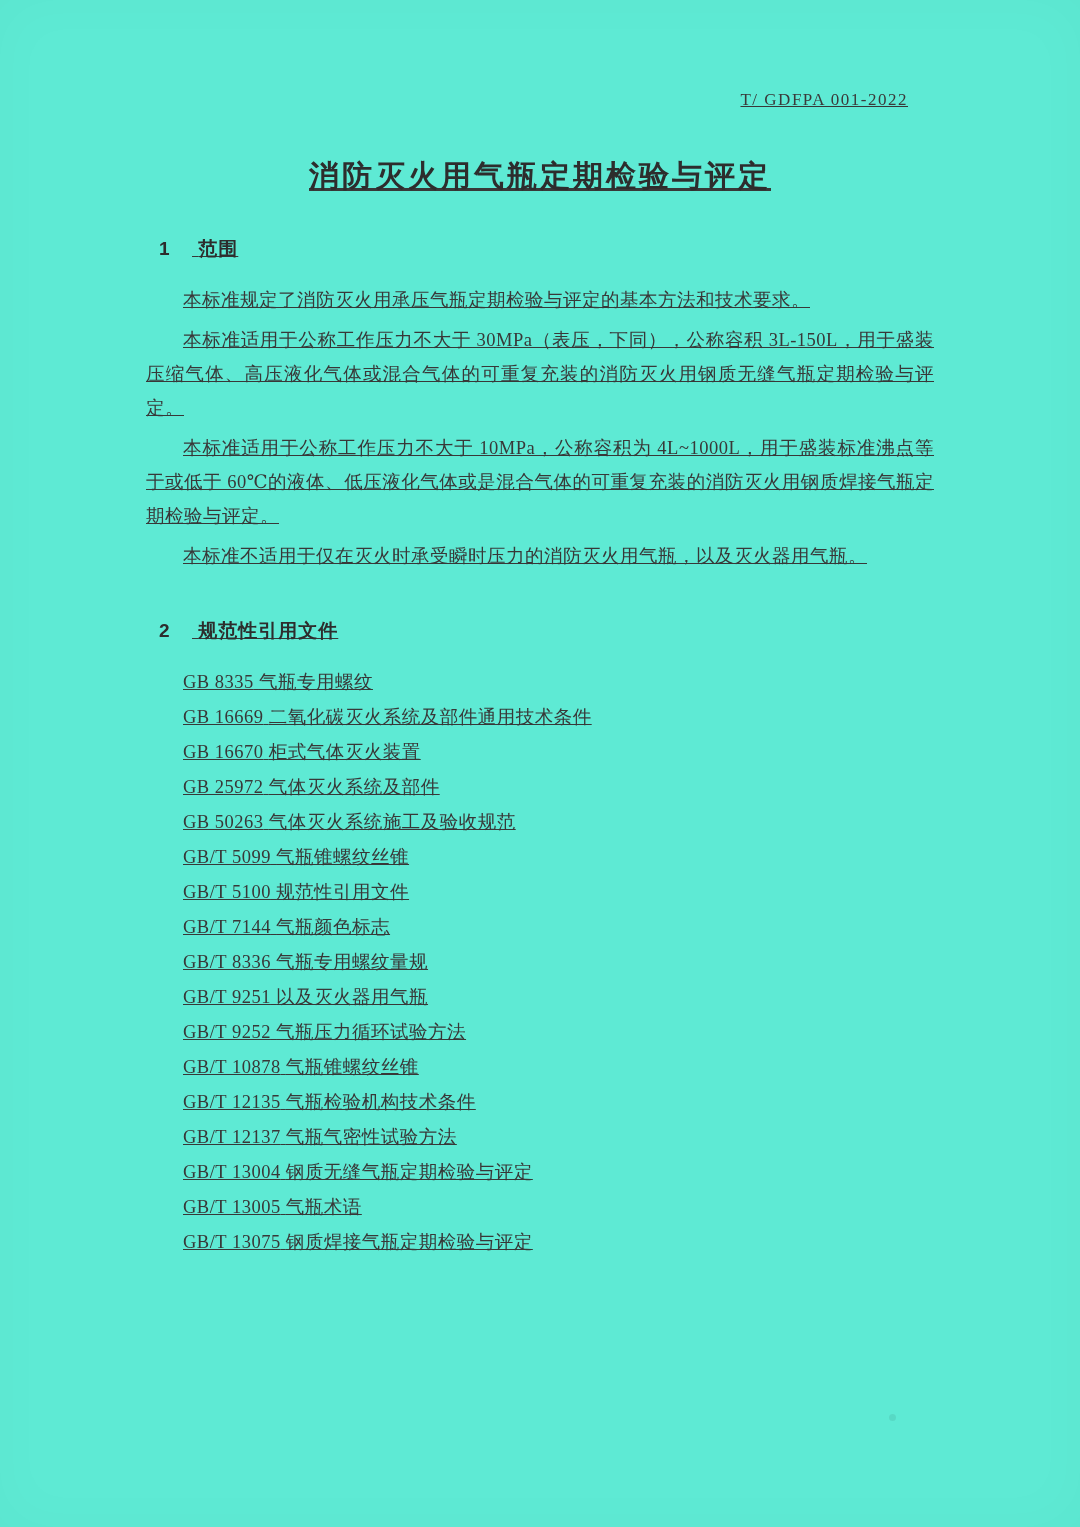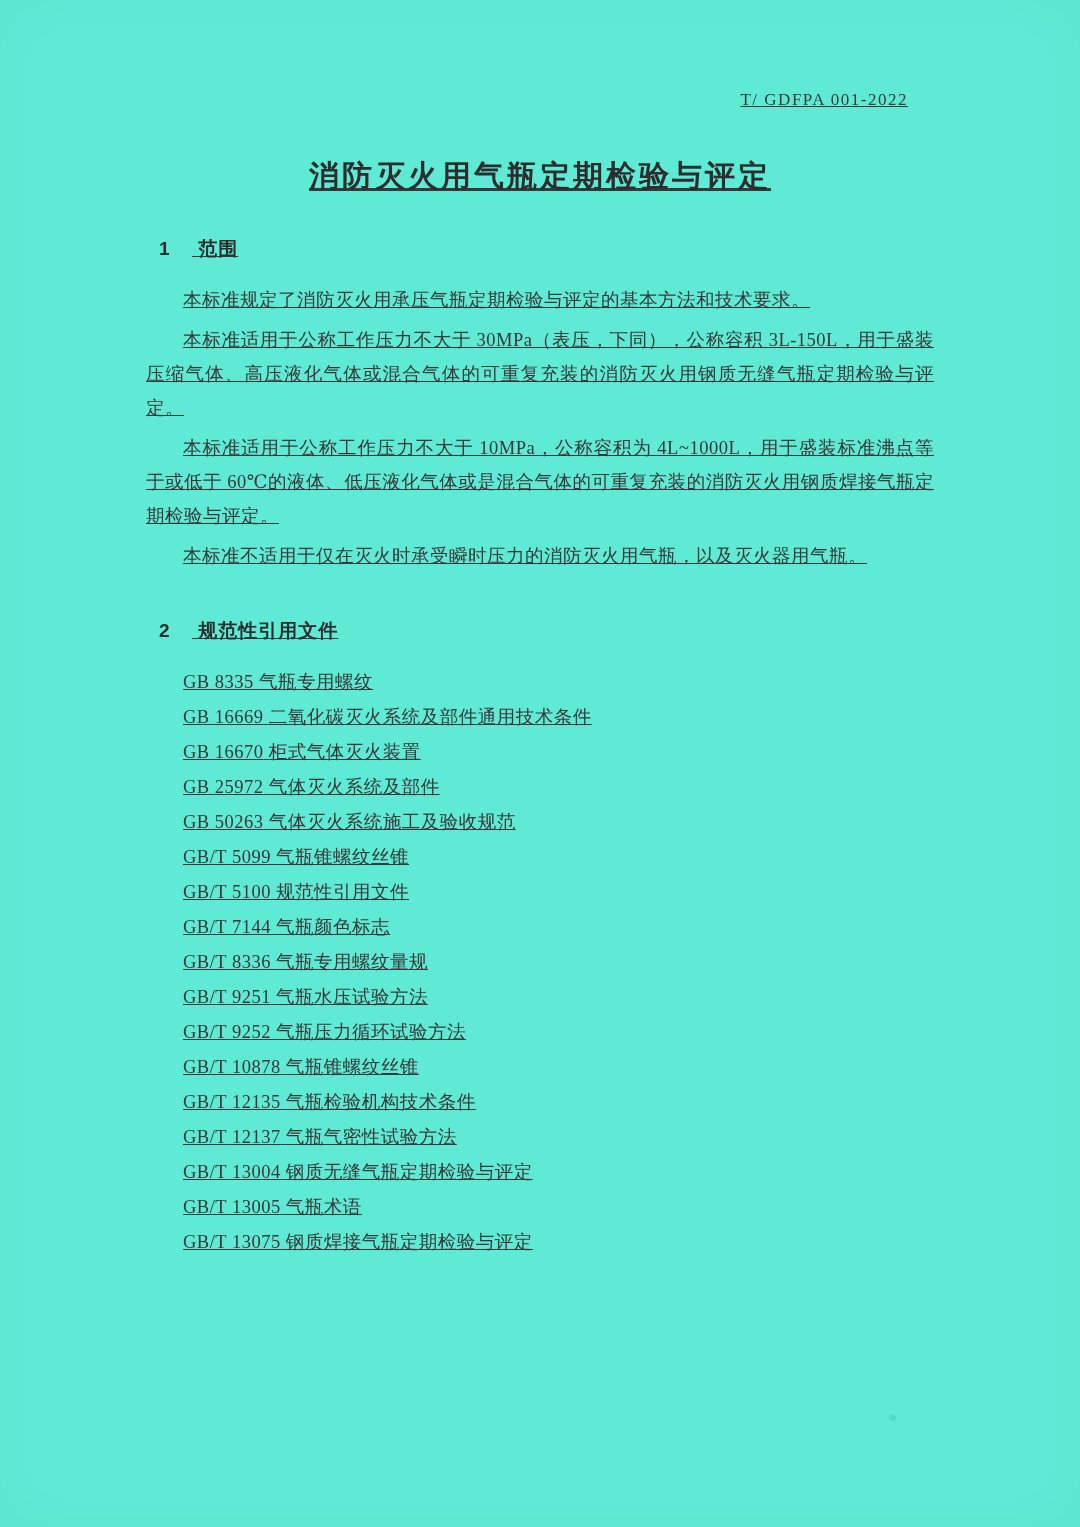--- a/index.html
+++ b/index.html
@@ -156,21 +156,21 @@
         <li class="ref-item">
           <span class="ref-code">GB/T 7144</span>
           <span class="ref-title">气瓶颜色标志</span>
         </li>
         <li class="ref-item">
           <span class="ref-code">GB/T 8336</span>
           <span class="ref-title">气瓶专用螺纹量规</span>
         </li>
         <li class="ref-item">
           <span class="ref-code">GB/T 9251</span>
-          <span class="ref-title">气瓶水压试验方法</span>
+          <span class="ref-title">以及灭火器用气瓶</span>
         </li>
         <li class="ref-item">
           <span class="ref-code">GB/T 9252</span>
           <span class="ref-title">气瓶压力循环试验方法</span>
         </li>
         <li class="ref-item">
           <span class="ref-code">GB/T 10878</span>
           <span class="ref-title">气瓶锥螺纹丝锥</span>
         </li>
         <li class="ref-item">

